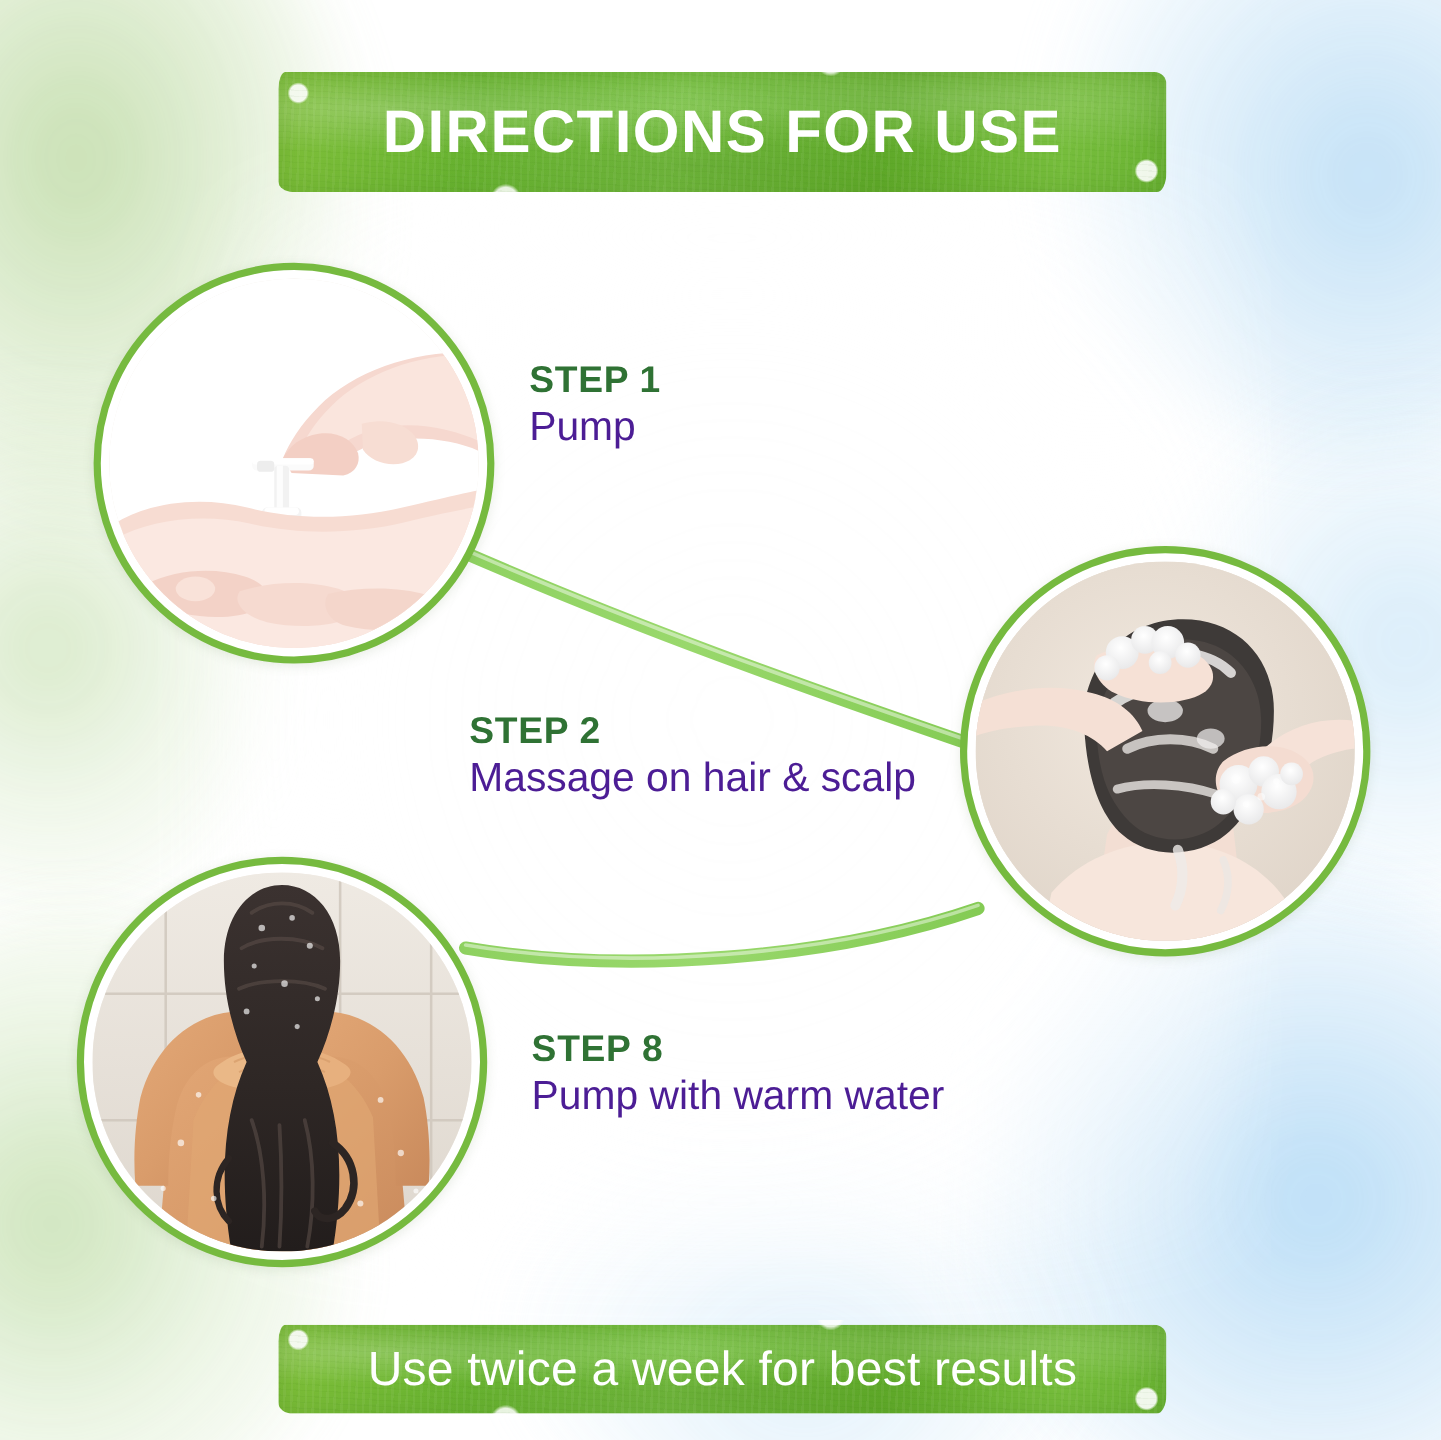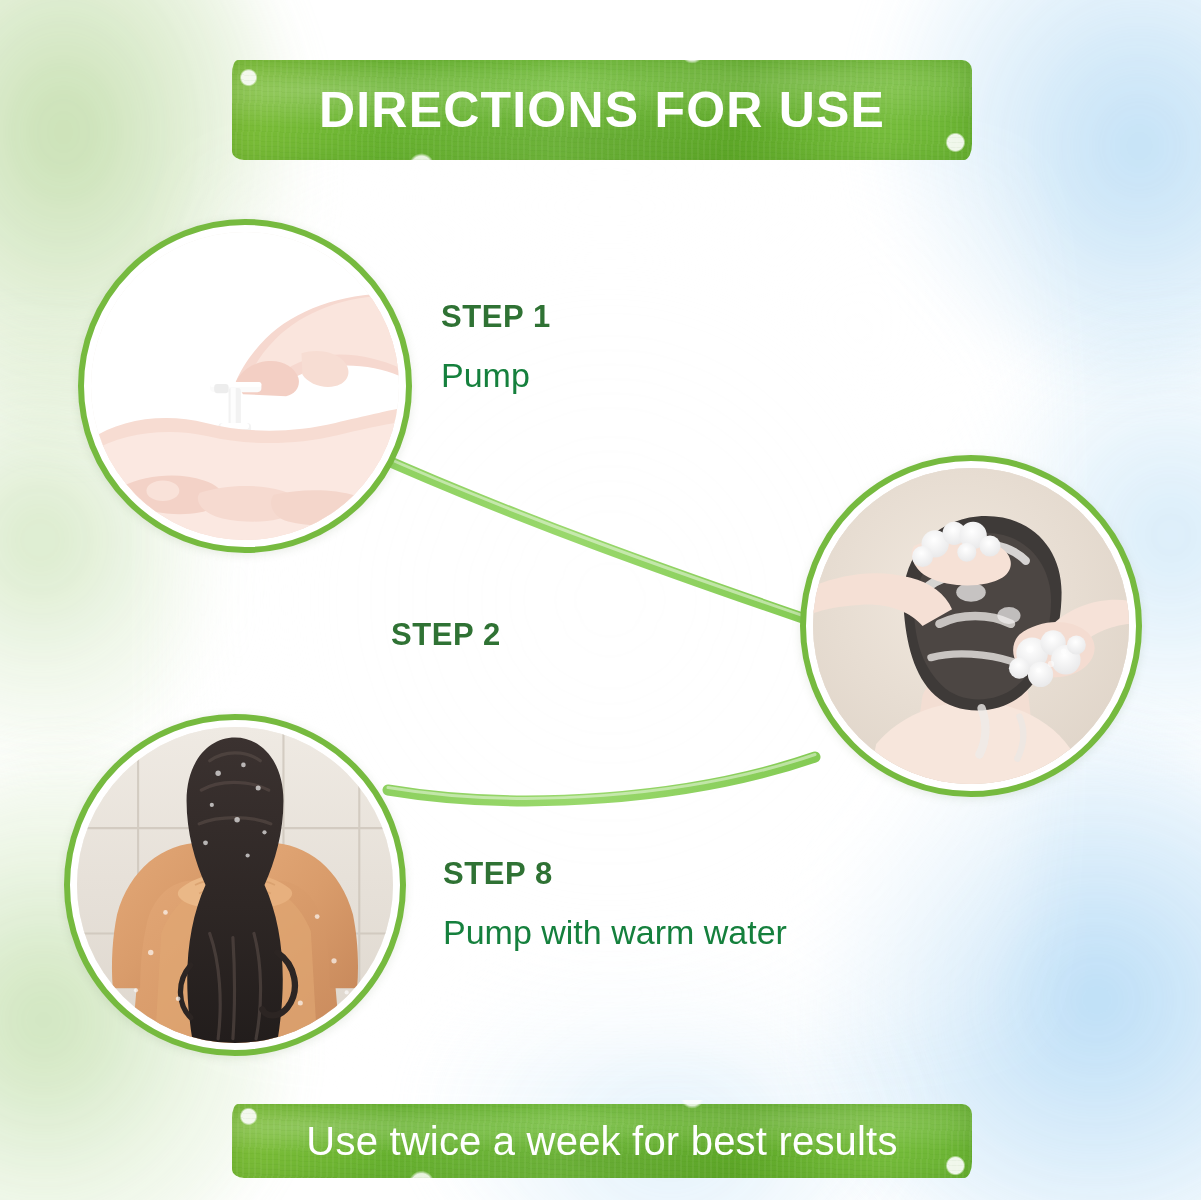--- a/index.html
+++ b/index.html
@@ -179,29 +179,29 @@
   
   .step-block { position: absolute; }
   .step-title {
     color: #2f7234;
     font-weight: 700;
     font-size: 31px;
     letter-spacing: .6px;
     line-height: 1.08;
   }
   .step-desc {
-    color: #15803d;
+    color: #4c1d95;
     font-weight: 400;
     font-size: 34px;
     line-height: 1.2;
-    margin-top: 22px;
+    margin-top: 3px;
     white-space: nowrap;
   }
   #step-1-block { left: 441px; top: 300px; }
-  #step-2-block { left: 391px; top: 618px; }
+  #step-2-block { left: 391px; top: 592px; }
   #step-3-block { left: 443px; top: 857px; }
 </style>
 </head>
 <body>
 
 <div class="poster">
 
   <div class="bg-layer">
     <div class="wash wash-green-tl"></div>
     <div class="wash wash-green-ml"></div>
@@ -327,20 +327,21 @@
         </g>
 
         <path d="M 160 228 C 166 244, 164 260, 158 272" stroke="#eeebe8" stroke-width="8" fill="none" stroke-linecap="round" opacity=".8"></path>
         <path d="M 196 236 C 202 250, 200 264, 194 276" stroke="#eae7e4" stroke-width="6" fill="none" stroke-linecap="round" opacity=".7"></path>
       </svg>
     </div>
   </div>
 
   <div class="step-block" id="step-2-block">
     <div class="step-title">STEP 2</div>
+    <div class="step-desc">Massage on hair &amp; scalp</div>
   </div>
 
   <div class="step-circle" id="circle-3">
     <div class="photo">
       <svg viewBox="0 0 300 300" preserveAspectRatio="xMidYMid slice">
         <defs>
           <linearGradient id="tileG" x1="0" y1="0" x2="0" y2="1">
             <stop offset="0%" stop-color="#efeae3"></stop>
             <stop offset="100%" stop-color="#ded7ce"></stop>
           </linearGradient>

